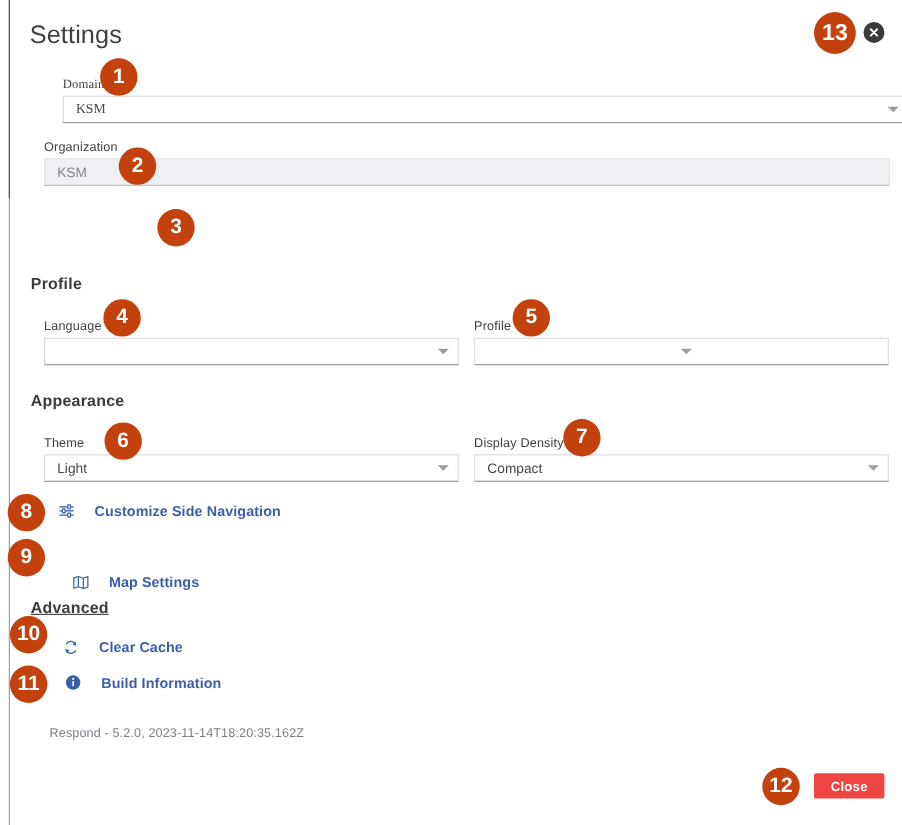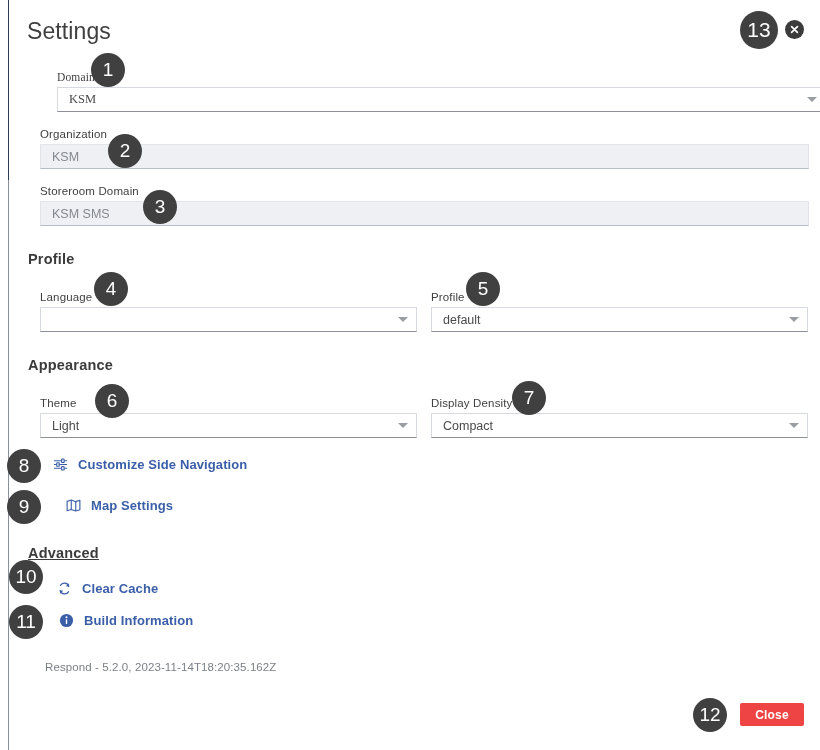--- a/index.html
+++ b/index.html
@@ -115,21 +115,21 @@
     font-size: 14.5px;
     font-weight: bold;
     color: #3b3b3b;
     letter-spacing: .2px;
   }
 
   .linkrow {
     position: absolute;
     display: flex;
     align-items: center;
-    gap: 10px;
+    gap: 18px;
     cursor: pointer;
   }
   .linkrow .ltext {
     font-size: 13px;
     font-weight: bold;
     color: #3b5ea8;
     letter-spacing: .1px;
   }
   .linkrow .lic { display: flex; align-items: center; }
 
@@ -159,26 +159,26 @@
     justify-content: center;
     cursor: pointer;
     letter-spacing: .2px;
     font-family: "Liberation Sans", sans-serif;
   }
 
   
   .badge {
     position: absolute;
     border-radius: 50%;
-    background: #404040;
+    background: #c2410c;
     color: #ffffff;
     display: flex;
     align-items: center;
     justify-content: center;
-    font-weight: normal;
+    font-weight: bold;
     font-family: "Liberation Sans", sans-serif;
     z-index: 50;
     box-sizing: border-box;
   }
   .badge.b1 { width: 34px; height: 34px; font-size: 19px; }
   .badge.b2 { width: 38px; height: 38px; font-size: 21px; }
 </style>
 </head>
 <body>
 
@@ -203,41 +203,34 @@
     </div>
   </div>
 
   <div class="blk" style="left:31px; top:128px; width:769px;">
     <div class="field-label">Organization</div>
     <div class="ctl disabled">
       <span class="val">KSM</span>
     </div>
   </div>
 
-  <div class="blk" style="left:31px; top:185px; width:769px;">
-    <div class="field-label">Storeroom Domain</div>
-    <div class="ctl disabled">
-      <span class="val">KSM SMS</span>
-    </div>
-  </div>
 
   <div class="section-head" style="left:19px; top:251px;">Profile</div>
 
   <div class="blk" style="left:31px; top:291px; width:377px;">
     <div class="field-label">Language</div>
     <div class="ctl">
       <span class="val"></span>
       <span class="caret"></span>
     </div>
   </div>
 
   <div class="blk" style="left:422px; top:291px; width:377px;">
     <div class="field-label">Profile</div>
     <div class="ctl">
-      <span class="val">default</span>
       <span class="caret"></span>
     </div>
   </div>
 
   <div class="section-head" style="left:19px; top:357px;">Appearance</div>
 
   <div class="blk" style="left:31px; top:397px; width:377px;">
     <div class="field-label">Theme</div>
     <div class="ctl">
       <span class="val">Light</span>
@@ -264,21 +257,21 @@
         <g fill="#ffffff" stroke="#3b5ea8" stroke-width="1.2">
           <rect x="9.2" y="2.1" width="2.6" height="3.8" rx="0.4"></rect>
           <rect x="4.0" y="6.1" width="2.6" height="3.8" rx="0.4"></rect>
           <rect x="9.2" y="10.1" width="2.6" height="3.8" rx="0.4"></rect>
         </g>
       </svg>
     </span>
     <span class="ltext">Customize Side Navigation</span>
   </div>
 
-  <div class="linkrow" style="left:57px; top:498px;">
+  <div class="linkrow" style="left:57px; top:522px;">
     <span class="lic">
       <svg width="15" height="15" viewBox="0 0 16 16" aria-hidden="true">
         <g fill="none" stroke="#3b5ea8" stroke-width="1.2" stroke-linejoin="round">
           <path d="M1.2 3.6 L5.6 2.2 L10.4 3.9 L14.8 2.4 L14.8 12.5 L10.4 13.9 L5.6 12.2 L1.2 13.6 Z"></path>
           <line x1="5.6" y1="2.2" x2="5.6" y2="12.2"></line>
           <line x1="10.4" y1="3.9" x2="10.4" y2="13.9"></line>
         </g>
       </svg>
     </span>
     <span class="ltext">Map Settings</span>

